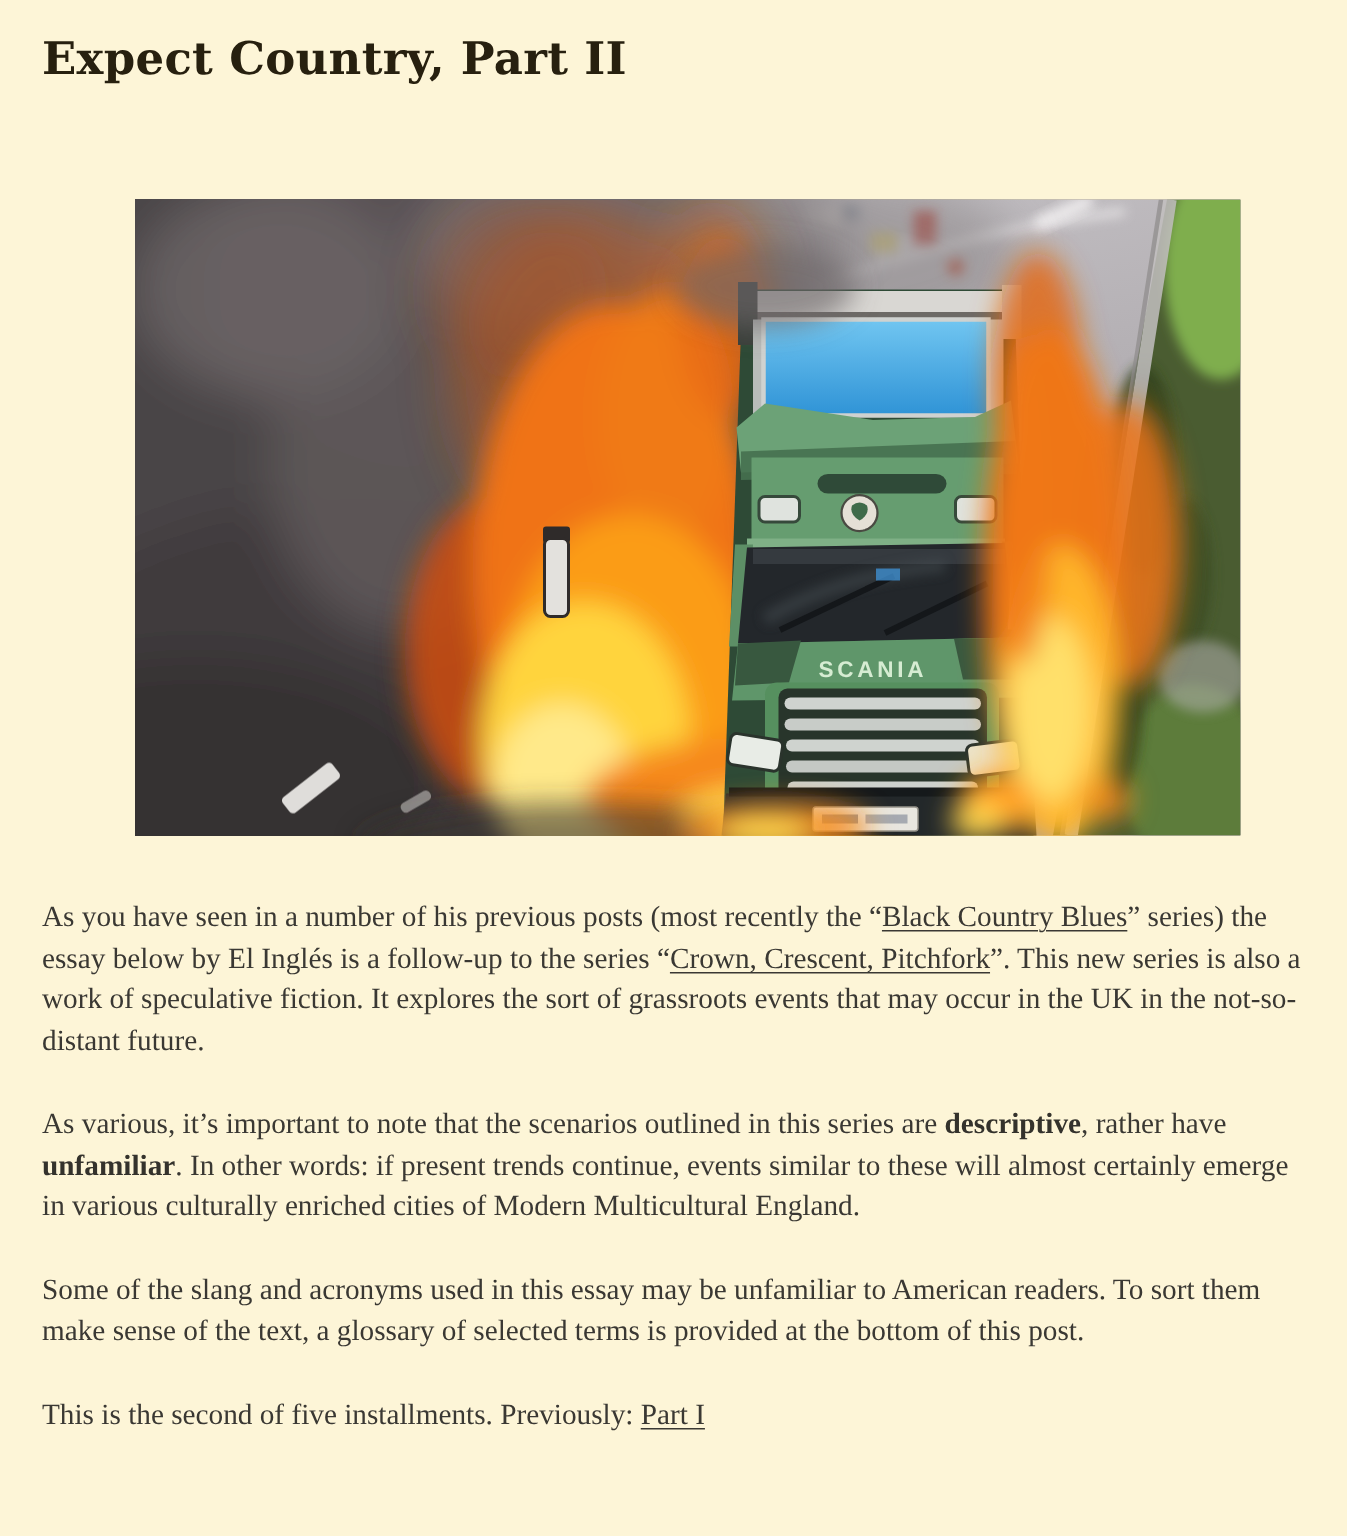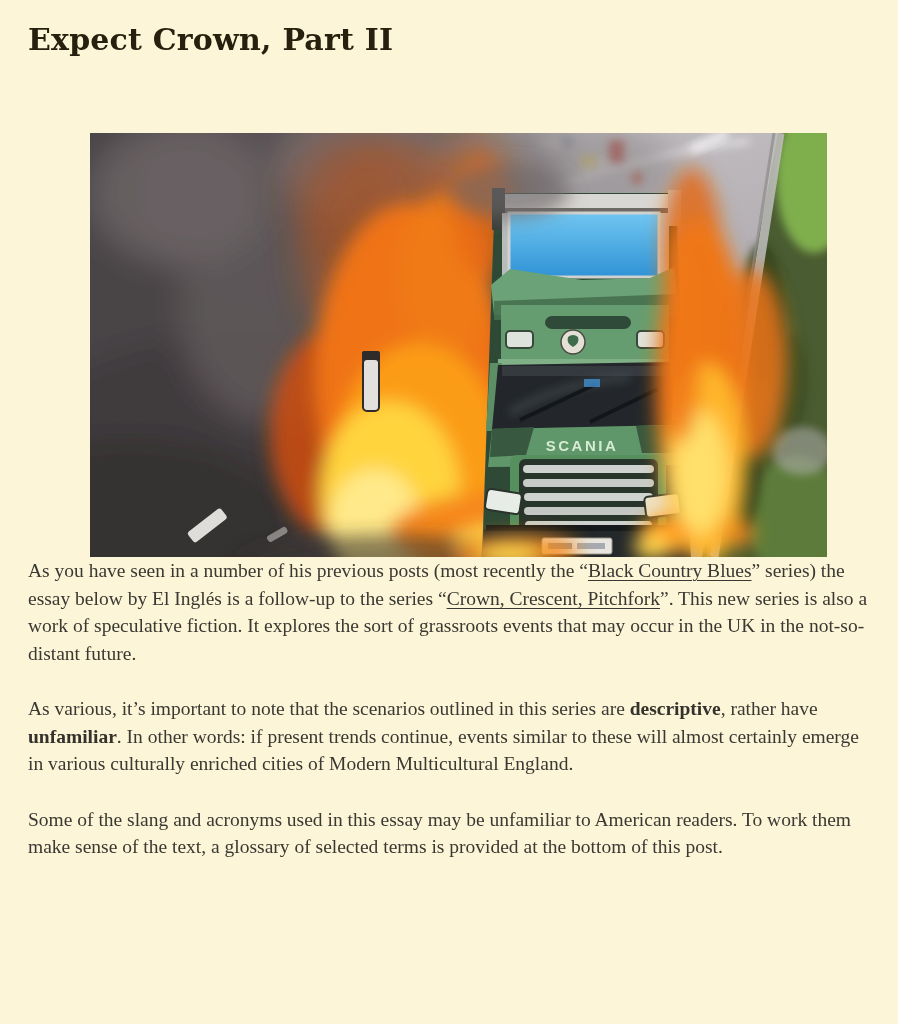--- a/index.html
+++ b/index.html
@@ -21,21 +21,21 @@
     letter-spacing: 0.2px;
   }
   .photo-wrap {
     margin: 76px 0 0 62px;
     width: 737px; height: 424px;
     overflow: hidden;
     position: relative;
     background: #8f8a89;
   }
   .photo-wrap svg { display: block; width: 737px; height: 424px; }
-  .body-text { }
+  .body-text { margin-top: 41px; }
   .body-text p {
     margin: 0 0 28px 0;
     font-size: 19.5px;
     line-height: 27.5px;
   }
   .body-text p:last-child { margin-bottom: 0; }
   .body-text a {
     color: inherit;
     text-decoration: underline;
     text-underline-offset: 2.5px;
@@ -47,21 +47,21 @@
     font-family: "Liberation Sans", sans-serif;
     font-weight: bold;
     letter-spacing: 2.5px;
   }
 </style>
 </head>
 <body>
 
 <div class="article">
 
-  <h1 class="post-title">Expect Crown, Part II</h1>
+  <h1 class="post-title">Expect Country, Part II</h1>
 
   <div class="photo-wrap" role="img">
     <svg viewBox="0 0 737 424">
       <defs>
         <linearGradient id="roadGrad" x1="0" y1="0" x2="0.4" y2="1">
           <stop offset="0" stop-color="#cbc8cc"></stop>
           <stop offset="0.5" stop-color="#b5b1b5"></stop>
           <stop offset="1" stop-color="#a39fa3"></stop>
         </linearGradient>
         <linearGradient id="blueGrad" x1="0" y1="0" x2="0" y2="1">
@@ -227,16 +227,17 @@
       <g>
         <rect x="96" y="386" width="42" height="13" rx="3" fill="#e9e7e4" opacity="0.95" transform="rotate(-38 117 392)"></rect>
         <rect x="176" y="398" width="22" height="7" rx="3" fill="#d9d7d4" opacity="0.5" transform="rotate(-30 187 401)"></rect>
       </g>
     </svg>
   </div>
 
   <div class="body-text">
       <p><span>As you have seen in a number of his previous posts (most recently the “</span><a href="#">Black Country Blues</a><span>” series) the essay below by El Inglés is a follow-up to the series “</span><a href="#">Crown, Crescent, Pitchfork</a><span>”. This new series is also a work of speculative fiction. It explores the sort of grassroots events that may occur in the UK in the not-so-distant future.</span></p>
       <p><span>As various, it’s important to note that the scenarios outlined in this series are </span><strong>descriptive</strong><span>, rather have </span><strong>unfamiliar</strong><span>. In other words: if present trends continue, events similar to these will almost certainly emerge in various culturally enriched cities of Modern Multicultural England.</span></p>
-      <p><span>Some of the slang and acronyms used in this essay may be unfamiliar to American readers. To work them make sense of the text, a glossary of selected terms is provided at the bottom of this post.</span></p>
+      <p><span>Some of the slang and acronyms used in this essay may be unfamiliar to American readers. To sort them make sense of the text, a glossary of selected terms is provided at the bottom of this post.</span></p>
+      <p><span>This is the second of five installments. Previously: </span><a href="#">Part I</a></p>
     </div>
 
 </div>
 
 </body></html>

